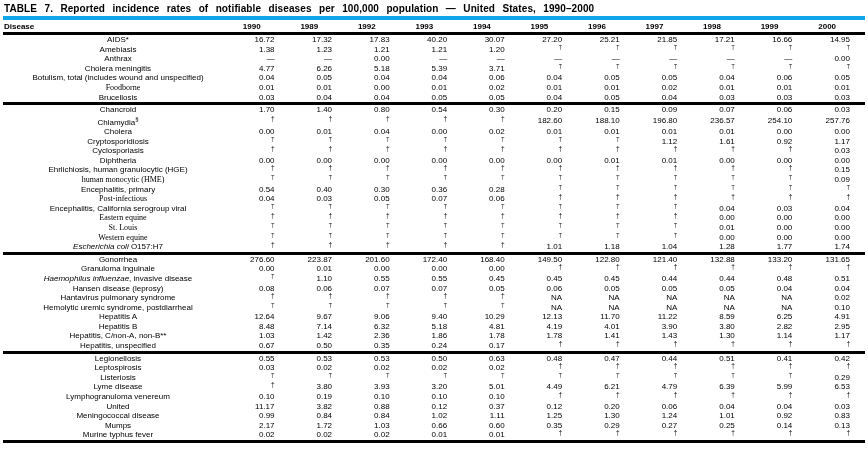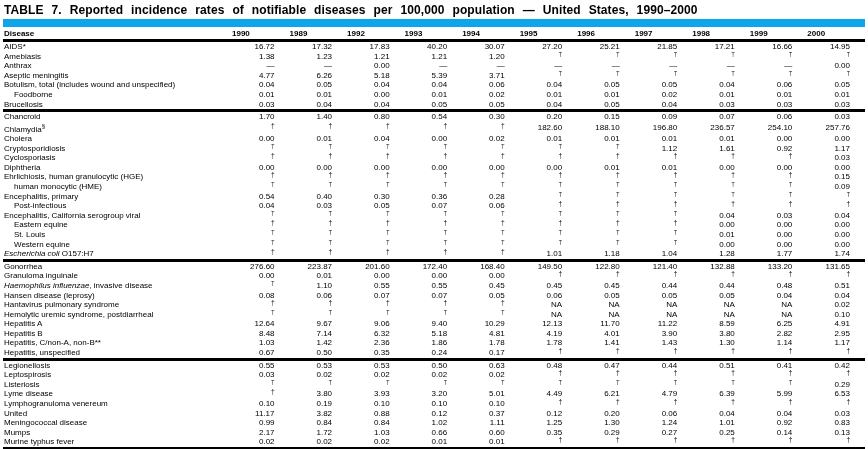--- a/index.html
+++ b/index.html
@@ -1,31 +1,31 @@
 <!DOCTYPE html>
 <html><head>
 <meta charset="utf-8">
 <style>
   html,body{margin:0;padding:0;background:#fff;}
   .page{width:868px;height:449px;overflow:hidden;box-sizing:border-box;
         padding:2px 3px 0 3px;background:#fff;color:#000;
         font-family:"Liberation Sans",sans-serif;}
-  .title{font-size:12px;font-weight:bold;white-space:nowrap;
+  .title{font-size:10px;font-weight:bold;white-space:nowrap;
          letter-spacing:.1px;word-spacing:4.5px;
-         padding:1px 0 2px 1px;border-bottom:8px solid #0ea5e9;}
+         padding:1px 0 2px 1px;border-bottom:4px solid #0ea5e9;}
   table{width:100%;border-collapse:collapse;table-layout:fixed;
         border-bottom:3px solid #000;}
   thead th{font-size:8px;font-weight:bold;padding:1.5px 0;
            border-bottom:3px solid #000;white-space:nowrap;}
   th.disease-h{text-align:left;width:228px;padding-left:1px;margin-top:24px;}
-  th.year-h{text-align:left;padding-right:18px;}
+  th.year-h{text-align:center;padding-right:18px;}
   tbody+tbody{border-top:3px solid #000;}
   td{font-size:8px;line-height:9.6px;white-space:nowrap;overflow:hidden;padding:0;}
-  td.lbl{text-align:left;padding-left:1px;}
-  td.lbl.ind{padding-left:11px;}
+  td.lbl{text-align:center;padding-left:1px;}
+  td.lbl.ind{padding-left:11px;font-family:Liberation Serif, serif;}
   td.val{text-align:right;padding-right:15px;}
   .dag{font-size:6.5px;position:relative;top:-2.5px;}
   sup{font-size:6px;}
   i{}
 </style>
 </head>
 <body>
 
 <div class="page">
   <div class="title">TABLE 7. Reported incidence rates of notifiable diseases per 100,000 population — United States, 1990–2000</div>
@@ -83,21 +83,21 @@
           <td class="val">—</td>
           <td class="val">—</td>
           <td class="val">—</td>
           <td class="val">—</td>
           <td class="val">—</td>
           <td class="val">—</td>
           <td class="val">—</td>
           <td class="val">0.00</td>
         </tr>
         <tr>
-          <td class="lbl">Aseptic meningitis</td>
+          <td class="lbl">Cholera meningitis</td>
           <td class="val">4.77</td>
           <td class="val">6.26</td>
           <td class="val">5.18</td>
           <td class="val">5.39</td>
           <td class="val">3.71</td>
           <td class="val"><span class="dag">†</span></td>
           <td class="val"><span class="dag">†</span></td>
           <td class="val"><span class="dag">†</span></td>
           <td class="val"><span class="dag">†</span></td>
           <td class="val"><span class="dag">†</span></td>

